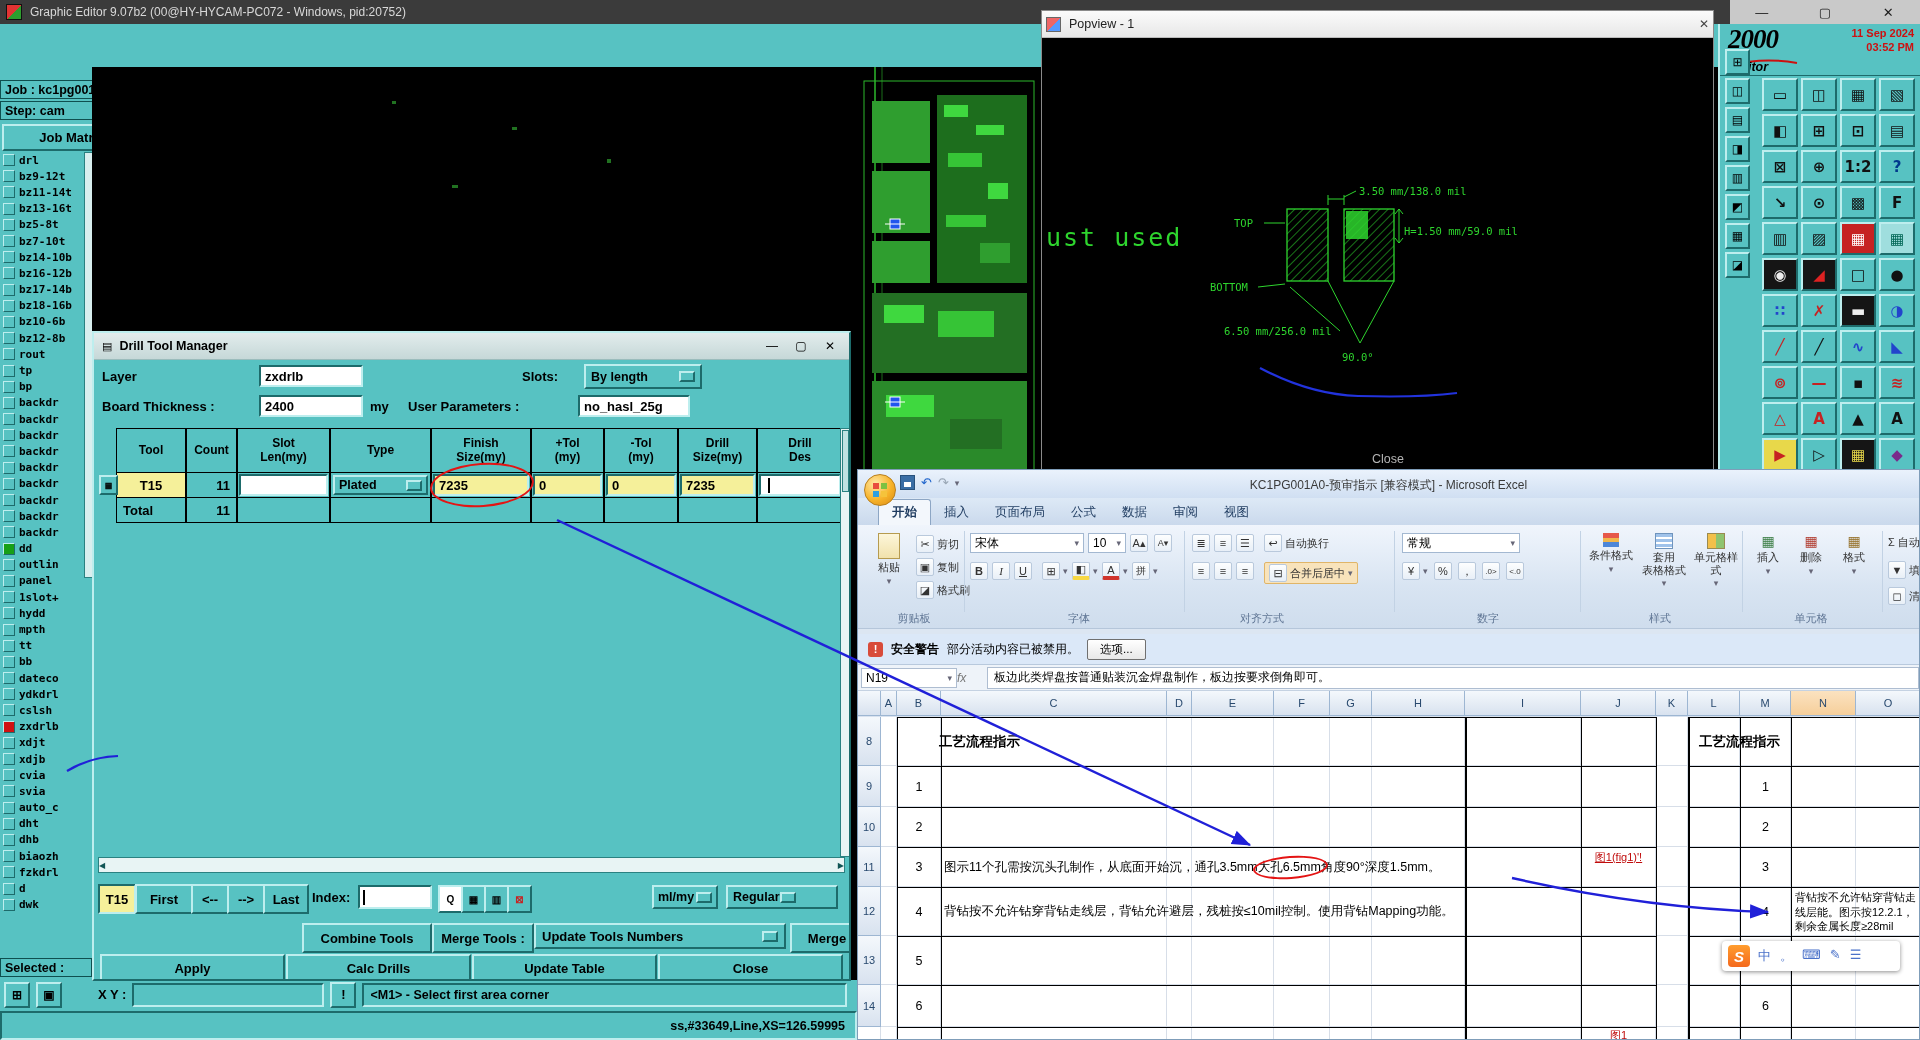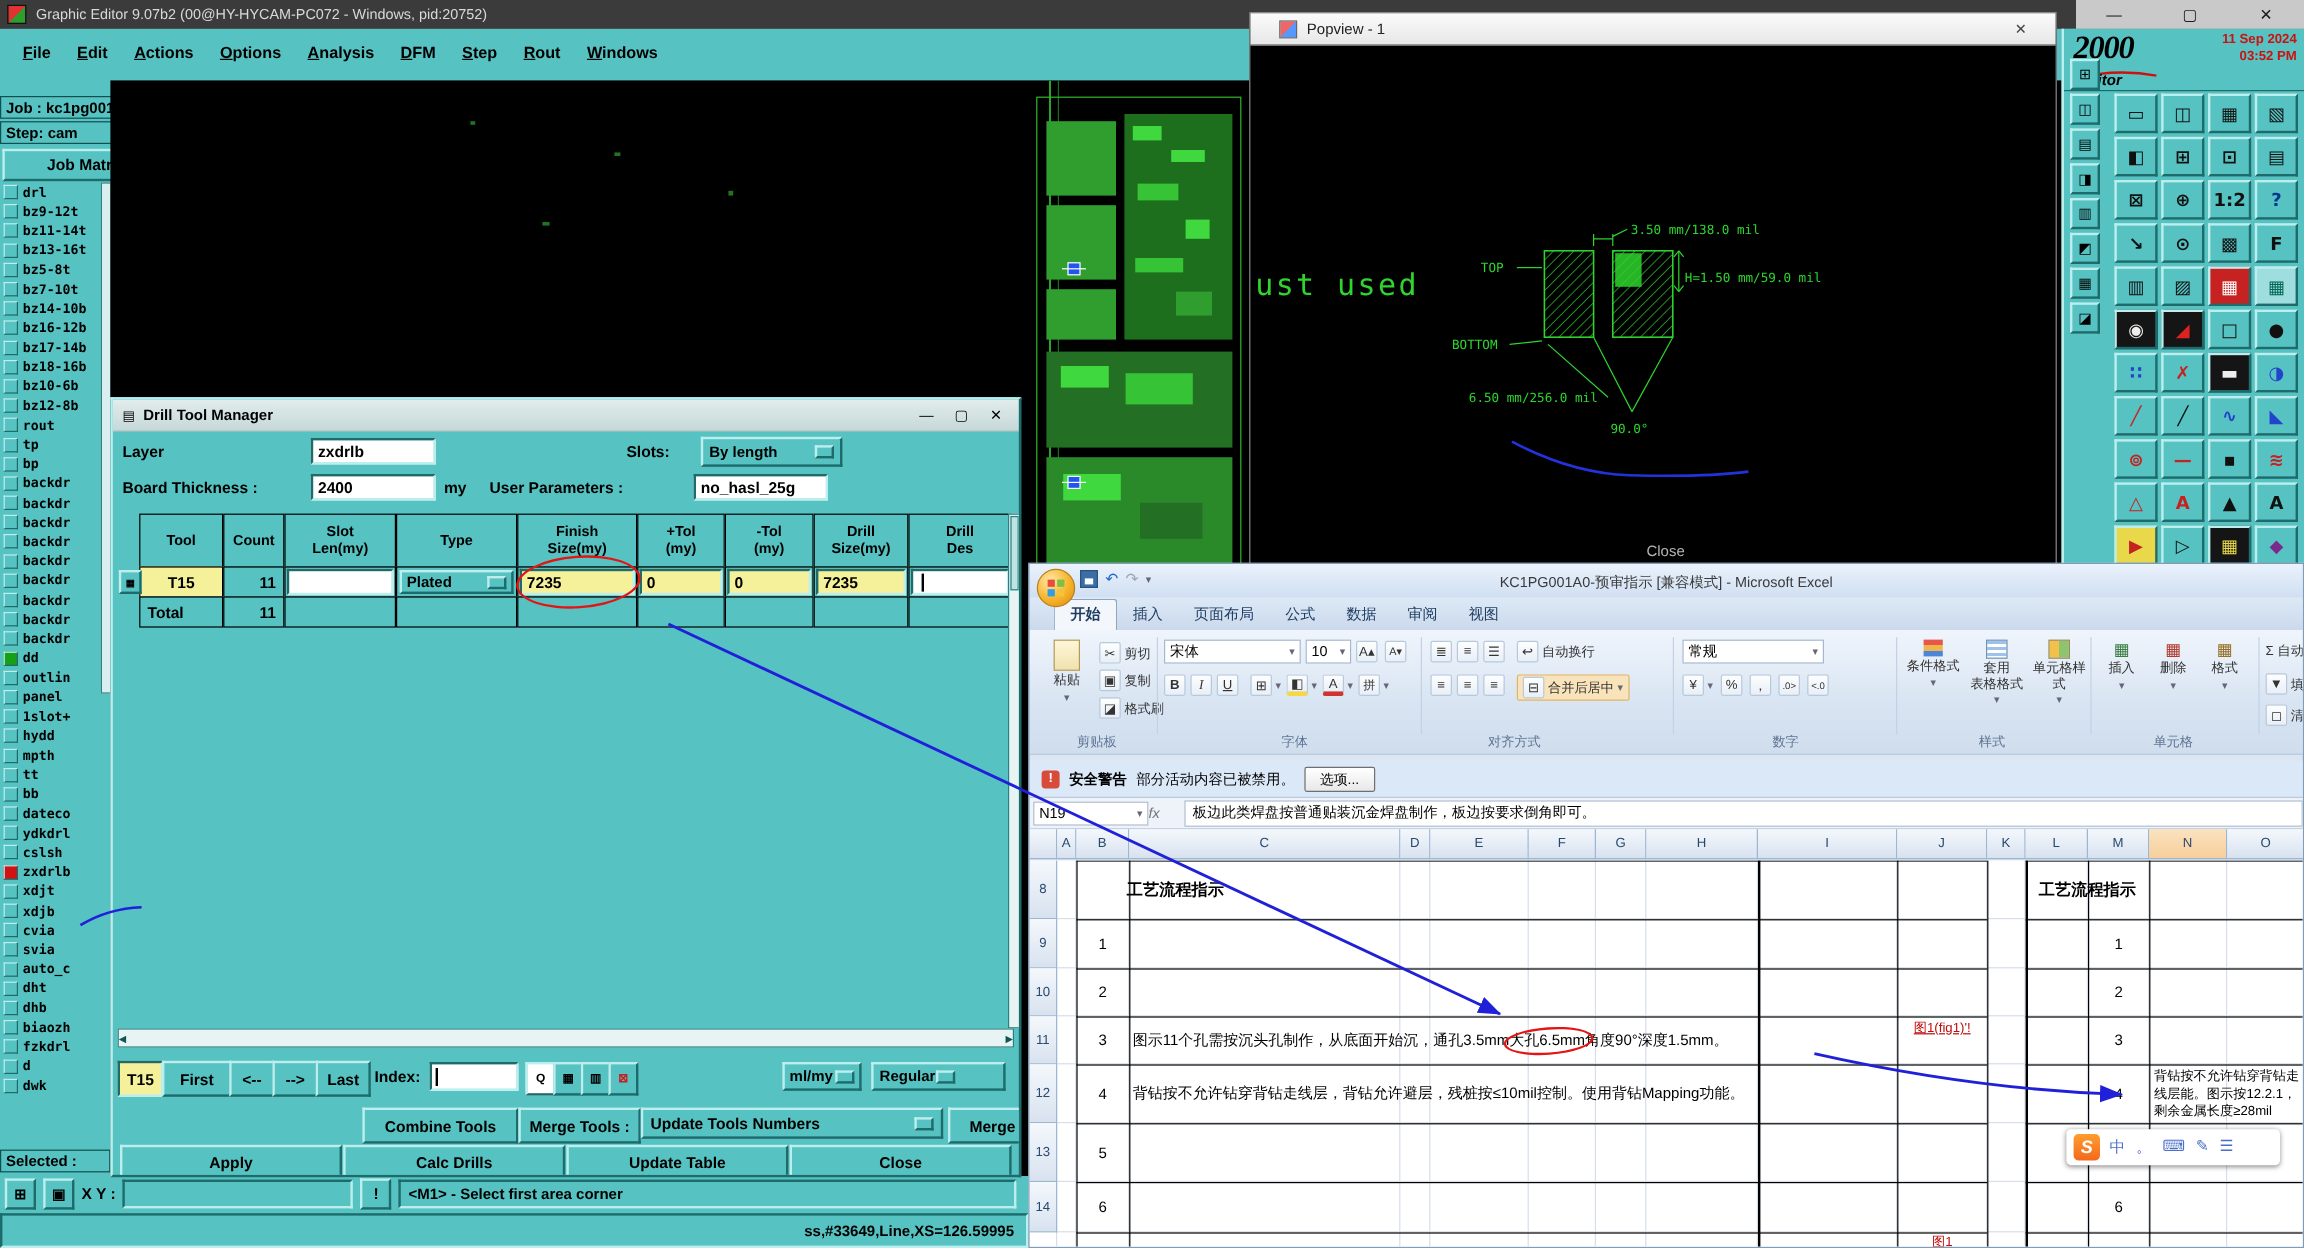--- a/index.html
+++ b/index.html
@@ -31,21 +31,21 @@
   #xy-bar{left:0;top:980px;width:851px;height:29px;display:flex;align-items:center;gap:6px;padding:0 4px;box-sizing:border-box;z-index:2}
   #gx-status{left:0;top:1011px;width:857px;height:29px;display:flex;align-items:center;justify-content:flex-end;padding-right:10px;font-weight:bold;font-size:12.5px;box-sizing:border-box;z-index:2}
   #toolbar-panel{left:1718px;top:24px;width:202px;height:1016px;background:#57c2c2;border-left:2px solid #bdeeee;z-index:5}
   .ticon{position:absolute;width:36px;height:33px;border:2px solid;border-color:#bdeeee #1d6b6b #1d6b6b #bdeeee;background:#57c2c2;
          display:flex;align-items:center;justify-content:center;font-size:15px;font-weight:bold;font-family:"DejaVu Sans",sans-serif;box-sizing:border-box}
   .sicon{position:absolute;left:0;width:25px;height:26px;border:2px solid;border-color:#bdeeee #1d6b6b #1d6b6b #bdeeee;background:#57c2c2;
          display:flex;align-items:center;justify-content:center;font-size:12px;box-sizing:border-box}
 
   
   #popview{left:1041px;top:10px;width:673px;height:468px;background:#000;border:1px solid #8a8a8a;box-sizing:border-box;z-index:10}
-  #pv-title{height:26px;background:linear-gradient(#fbfbfb,#e7e7e7);display:flex;align-items:center;padding:0 24px;gap:8px;border-bottom:1px solid #bbb}
+  #pv-title{height:26px;background:linear-gradient(#fbfbfb,#e7e7e7);display:flex;align-items:center;padding:0 4px;gap:8px;border-bottom:1px solid #bbb}
   #pv-title .t{font-size:12.5px;color:#222;flex:1}
   .pv-ico{width:13px;height:13px;background:linear-gradient(135deg,#e66 0 50%,#59f 50% 100%);border:1px solid #666;flex:none}
   .pvt{font-family:"DejaVu Sans Mono",monospace;font-size:10.5px;fill:#2ed52e}
 
   
   #dtm{left:92px;top:331px;width:759px;height:650px;background:#57c2c2;border:2px solid;border-color:#bdeeee #1d6b6b #1d6b6b #bdeeee;box-sizing:border-box;overflow:hidden;z-index:20}
   #dtm-title{height:26px;background:linear-gradient(#e2ecec,#c6d8d8);display:flex;align-items:center;padding:0 8px;gap:7px;border-bottom:1px solid #9bbcbc}
   #dtm-title .t{font-size:12.5px;font-weight:bold;flex:1}
   #dtm-title span.wb{width:22px;text-align:center;font-size:12px}
   .dlabel{position:absolute;font-weight:bold;font-size:13px}
@@ -116,31 +116,20 @@
   <div id="gx-title" class="abs">
     <span class="app-ico"></span>
     <span class="t">Graphic Editor 9.07b2 (00@HY-HYCAM-PC072 - Windows, pid:20752)</span>
   </div>
   <div id="win-btns" class="abs">
     <span>—</span>
     <span>▢</span>
     <span>✕</span>
   </div>
 
-  <div id="menu-bar" class="abs">
-      <div class="menu-item"><u>F</u>ile</div>
-      <div class="menu-item"><u>E</u>dit</div>
-      <div class="menu-item"><u>A</u>ctions</div>
-      <div class="menu-item"><u>O</u>ptions</div>
-      <div class="menu-item"><u>A</u>nalysis</div>
-      <div class="menu-item"><u>D</u>FM</div>
-      <div class="menu-item"><u>S</u>tep</div>
-      <div class="menu-item"><u>R</u>out</div>
-      <div class="menu-item"><u>W</u>indows</div>
-    </div>
 
   <div class="abs infobox" style="left:0;top:80px;width:155px;height:19px">Job : kc1pg001a0</div>
   <div class="abs infobox" style="left:0;top:101px;width:155px;height:19px">Step: cam</div>
   <div class="abs raised btn" style="left:2px;top:124px;width:150px;height:23px">Job Matrix ...</div>
 
   <div id="layer-list" class="abs">
       <div class="layer-row">
         <div class="layer-sq"></div>
         <div class="layer-name">drl</div>
       </div>
@@ -433,21 +422,21 @@
         <div class="ticon" style="left: 0px; top: 360px; color: rgb(198, 34, 34); background: rgb(232, 216, 74);">▶</div>
         <div class="ticon" style="left: 39px; top: 360px; color: rgb(17, 17, 17);">▷</div>
         <div class="ticon" style="left: 78px; top: 360px; color: rgb(232, 216, 74); background: rgb(21, 21, 21);">▦</div>
         <div class="ticon" style="left: 117px; top: 360px; color: rgb(122, 42, 138);">◆</div>
       </div>
   </div>
 
   <div id="xy-bar" class="abs">
     <div class="raised btn" style="width:22px;height:22px;font-size:12px">⊞</div>
     <div class="raised btn" style="width:22px;height:22px;font-size:12px">▣</div>
-    <span style="font-weight:bold;font-size:13px;margin-left:0">X Y :</span>
+    <span style="font-weight:bold;font-size:13px;margin-left:30px">X Y :</span>
     <div class="sunken" style="width:188px;height:20px"></div>
     <div class="raised btn" style="width:22px;height:22px;font-size:13px">!</div>
     <div class="sunken" style="flex:1;height:20px;display:flex;align-items:center;padding-left:6px;font-weight:bold;font-size:12.5px">&lt;M1&gt; - Select first area corner</div>
   </div>
 
   <div id="gx-status" class="abs sunken">ss,#33649,Line,XS=126.59995</div>
 
   <div id="popview" class="abs">
     <div id="pv-title">
       <span class="pv-ico"></span>

